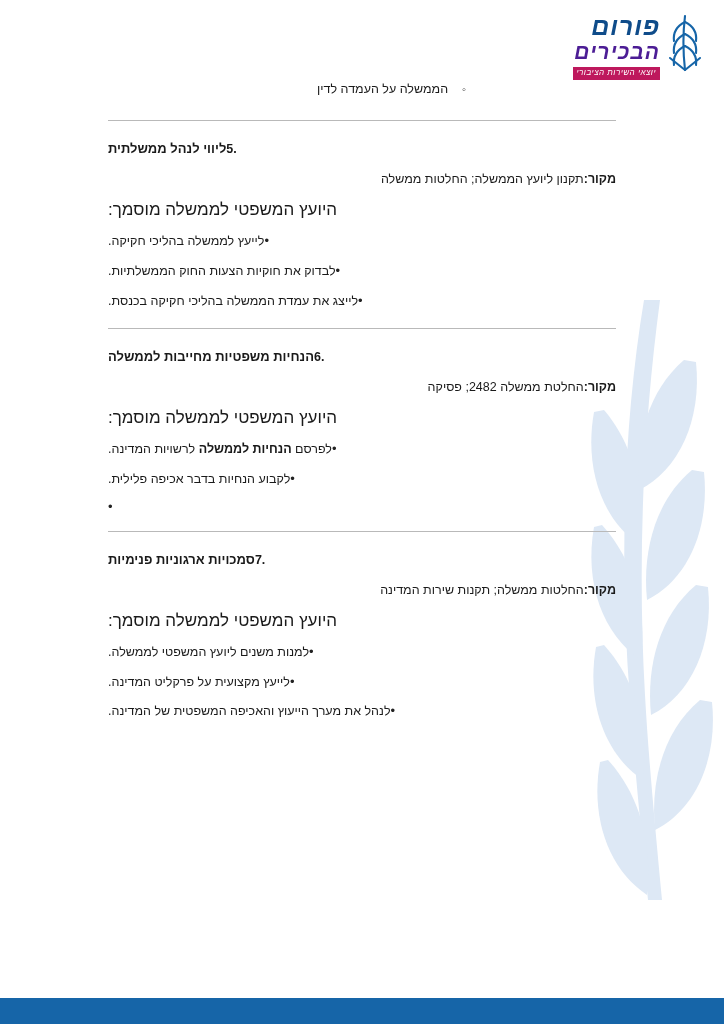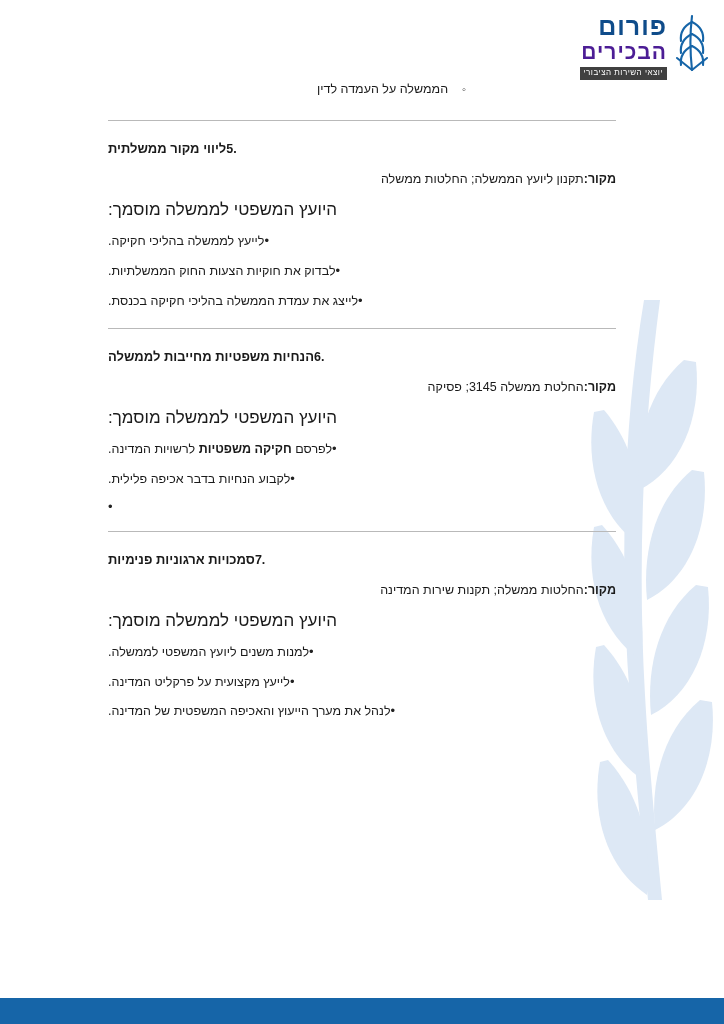--- a/index.html
+++ b/index.html
@@ -24,25 +24,26 @@
     width: 330px;
     height: 640px;
     pointer-events: none;
     z-index: 0;
   }
 
   
   .logo {
     position: absolute;
     top: 10px;
-    right: 9px;
+    right: 16px;
     width: 160px;
     height: 70px;
     z-index: 3;
     direction: rtl;
+    font-style: italic;
   }
   .logo-text {
     position: absolute;
     right: 48px;
     top: 4px;
     text-align: right;
     line-height: 1;
   }
   .logo-line1 {
     font-family: "Liberation Sans", sans-serif;
@@ -54,21 +55,21 @@
   .logo-line2 {
     font-family: "Liberation Sans", sans-serif;
     font-weight: bold;
     font-size: 21px;
     color: #4c1d95;
     letter-spacing: 1px;
     margin-top: 2px;
   }
   .logo-sub {
     margin-top: 3px;
-    background: #404040;
+    background: #be185d;
     color: #ffffff;
     font-size: 8px;
     padding: 2px 4px 3px 4px;
     display: inline-block;
     letter-spacing: 0.5px;
   }
   .logo-mark {
     position: absolute;
     right: 0px;
     top: 2px;
@@ -232,21 +233,21 @@
     <div class="top-bullet-row">
       <span class="top-bullet-marker">◦</span>
       <span>הממשלה על העמדה לדין</span>
     </div>
 
     <hr class="sep">
 
     <div class="section">
       <div class="sec-head">
         <span class="sec-num">.5</span>
-        <span>ליווי מקור ממשלתית</span>
+        <span>ליווי לנהל ממשלתית</span>
       </div>
       <div class="src-line">
         <span class="src-label">מקור:</span><span>תקנון ליועץ הממשלה; החלטות ממשלה</span>
       </div>
       <div class="auth-line">היועץ המשפטי לממשלה מוסמך:</div>
       <ul class="bullets">
         <li>
           <span class="b-mark">•</span>
           <span>לייעץ לממשלה בהליכי חקיקה.</span>
         </li>
@@ -262,27 +263,27 @@
     </div>
 
     <hr class="sep">
 
     <div class="section">
       <div class="sec-head">
         <span class="sec-num">.6</span>
         <span>הנחיות משפטיות מחייבות לממשלה</span>
       </div>
       <div class="src-line">
-        <span class="src-label">מקור:</span><span>החלטת ממשלה 3145; פסיקה</span>
+        <span class="src-label">מקור:</span><span>החלטת ממשלה 2482; פסיקה</span>
       </div>
       <div class="auth-line">היועץ המשפטי לממשלה מוסמך:</div>
       <ul class="bullets">
         <li>
           <span class="b-mark">•</span>
-          <span>לפרסם <span class="bold-inline">חקיקה משפטיות</span> לרשויות המדינה.</span>
+          <span>לפרסם <span class="bold-inline">הנחיות לממשלה</span> לרשויות המדינה.</span>
         </li>
         <li>
           <span class="b-mark">•</span>
           <span>לקבוע הנחיות בדבר אכיפה פלילית.</span>
         </li>
         <li>
           <span class="b-mark">•</span>
         </li>
       </ul>
     </div>

